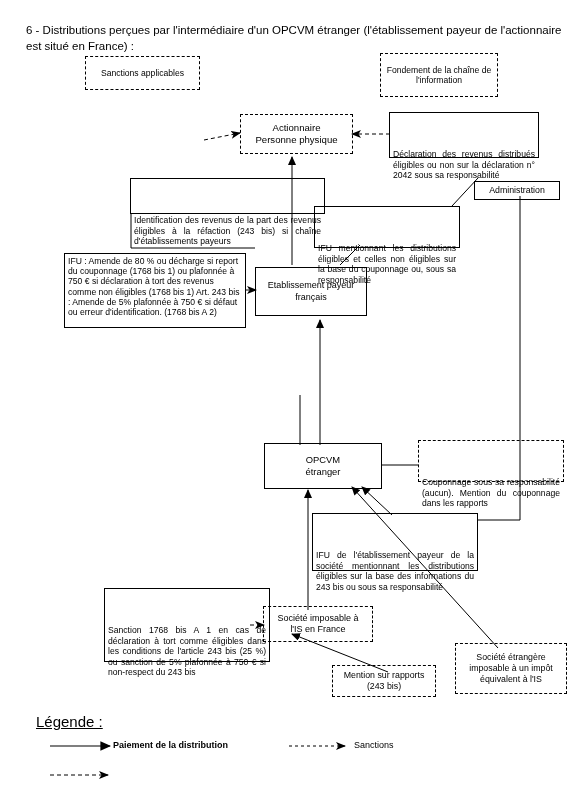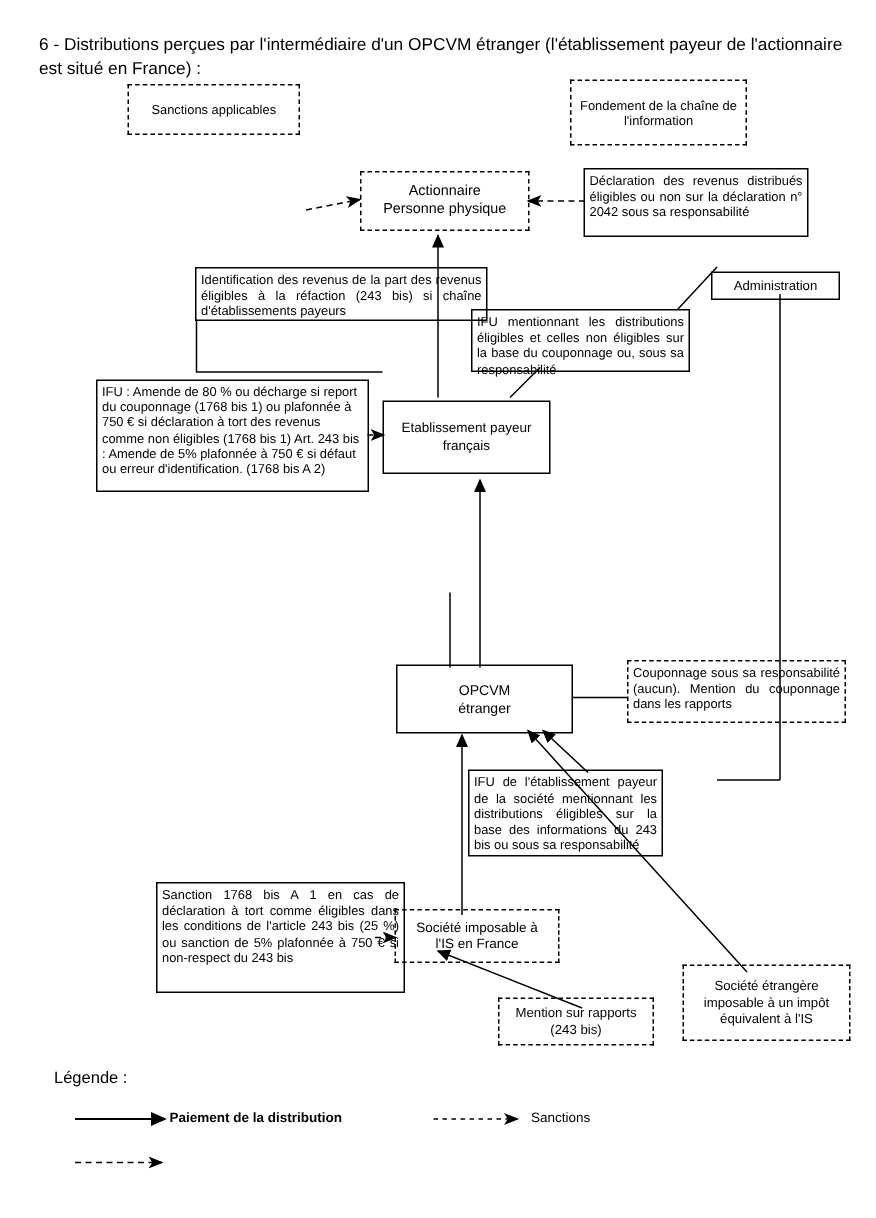--- a/index.html
+++ b/index.html
@@ -22,30 +22,31 @@
     position:absolute;box-sizing:border-box;
     border:1px solid #000;
     display:flex;align-items:center;justify-content:center;
     text-align:center;
     font-size:8.6px;line-height:10.5px;
     padding:2px 3px;
   }
   .box.dashed{border-style:dashed;border-width:1px;}
   .box.italic{}
   .box.just{ text-align:justify; display:block; }
-  .box.just > span{display:block;text-align:justify;text-align-last:left;}
+  .box.just > span{display:block;text-align:justify;text-align-last:left;margin-top:34px;}
   .box.left{text-align:left;display:block;}
   .box.left > span{display:block;}
 
   
   svg.wires{position:absolute;left:0;top:0;width:584px;height:812px;overflow:visible;}
 
   
   .legend-title{
-    position:absolute;left:36px;top:713px;font-size:11px;
+    position:absolute;left:36px;top:713px;font-size:15px;
+    text-decoration:underline;
   }
   .legend-label{position:absolute;font-size:9px;}
 </style>
 </head>
 <body>
 
 <div class="stage">
 
   <div class="title">6 - Distributions perçues par l'intermédiaire d'un OPCVM étranger (l'établissement payeur de l'actionnaire est situé en France) :</div>
 
@@ -145,21 +146,21 @@
     <span>
       <span>OPCVM</span><br>
       <span>étranger</span>
     </span>
   </div>
 
   <div class="box just dashed" style="left:418px;top:440px;width:146px;height:42px;">
     <span>Couponnage sous sa responsabilité (aucun). Mention du couponnage dans les rapports</span>
   </div>
 
-  <div class="box just" style="left:312px;top:513px;width:130px;height:58px;">
+  <div class="box just" style="left:312px;top:513px;width:166px;height:58px;">
     <span>IFU de l'établissement payeur de la société mentionnant les distributions éligibles sur la base des informations du 243 bis ou sous sa responsabilité</span>
   </div>
 
   <div class="box just" style="left:104px;top:588px;width:166px;height:74px;">
     <span>Sanction 1768 bis A 1 en cas de déclaration à tort comme éligibles dans les conditions de l'article 243 bis (25 %) ou sanction de 5% plafonnée à 750 € si non-respect du 243 bis</span>
   </div>
 
   <div class="box dashed" style="left:263px;top:606px;width:110px;height:36px;font-size:9px;line-height:11.5px;">
     <span>
       <span>Société imposable à</span><br>

